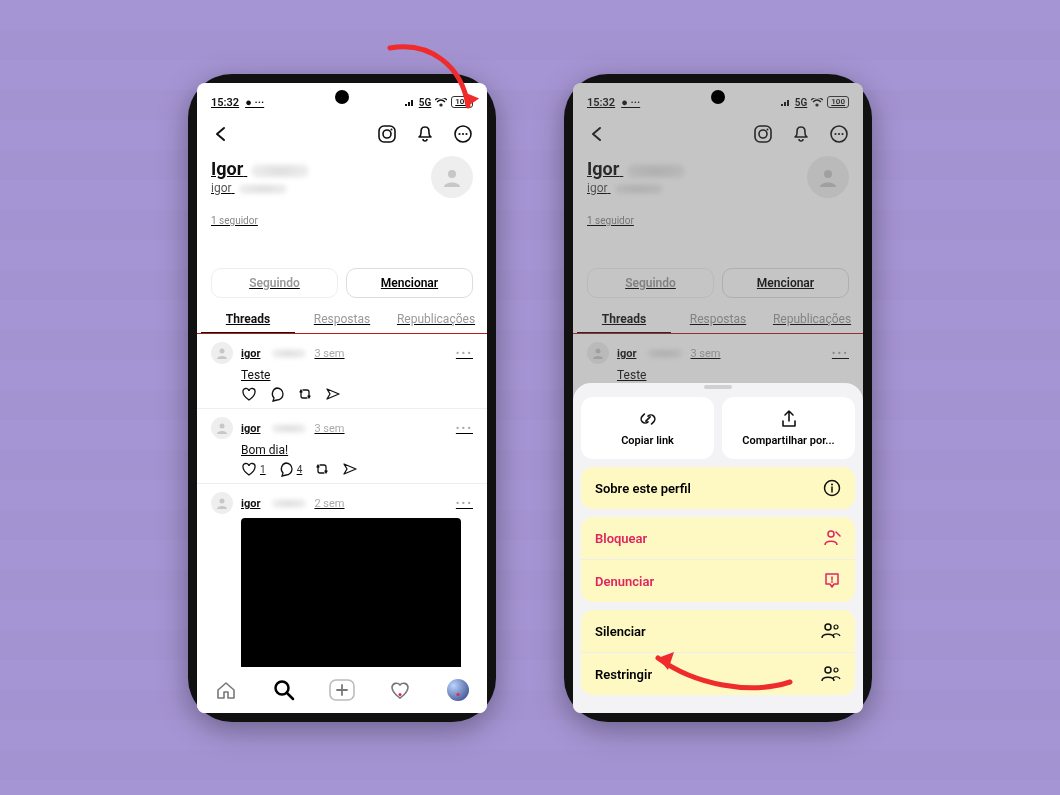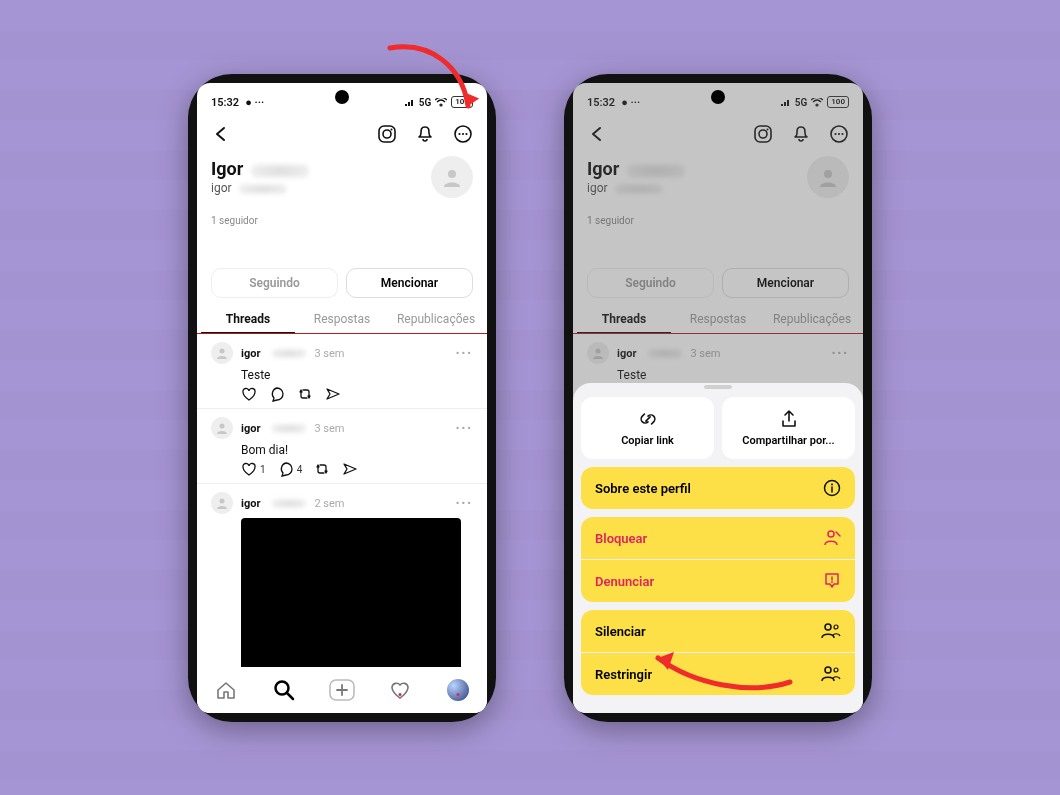--- a/index.html
+++ b/index.html
@@ -30,22 +30,23 @@
     border-radius: 44px;
     background: #111;
     box-shadow: 0 8px 30px rgba(0,0,0,0.35);
   }
   .phone1 { left: 188px; top: 74px; }
   .phone2 { left: 564px; top: 74px; }
   .screen {
     position: absolute;
     left: 9px; right: 9px; top: 9px; bottom: 9px;
     background: #fff;
-    border-radius: 13px;
+    border-radius: 8px;
     overflow: hidden;
+    text-decoration: underline;
   }
   .camera {
     position: absolute;
     top: 16px; left: 50%;
     transform: translateX(-50%);
     width: 14px; height: 14px; border-radius: 50%;
     background: #000;
     z-index: 20;
   }
   .statusbar {
@@ -153,21 +154,21 @@
   }
   .sheet-top {
     display: flex; gap: 8px; margin-bottom: 8px;
   }
   .sheet-card-btn {
     flex: 1; background: #fff; border-radius: 12px;
     display: flex; flex-direction: column; align-items: center; justify-content: center;
     gap: 5px; padding: 12px 4px; font-size: 11px; font-weight: 600;
   }
   .sheet-group {
-    background: #fde047; border-radius: 12px; margin-bottom: 8px; overflow: hidden;
+    background: #fef9c3; border-radius: 12px; margin-bottom: 8px; overflow: hidden;
   }
   .sheet-row {
     display: flex; align-items: center; justify-content: space-between;
     padding: 12px 14px; font-size: 13px; font-weight: 600;
     border-top: 0.5px solid #eee;
   }
   .sheet-row:first-child { border-top: none; }
   .sheet-row.danger { color: #e0245e; }
   .sheet-row .row-icon { color: inherit; }
 

